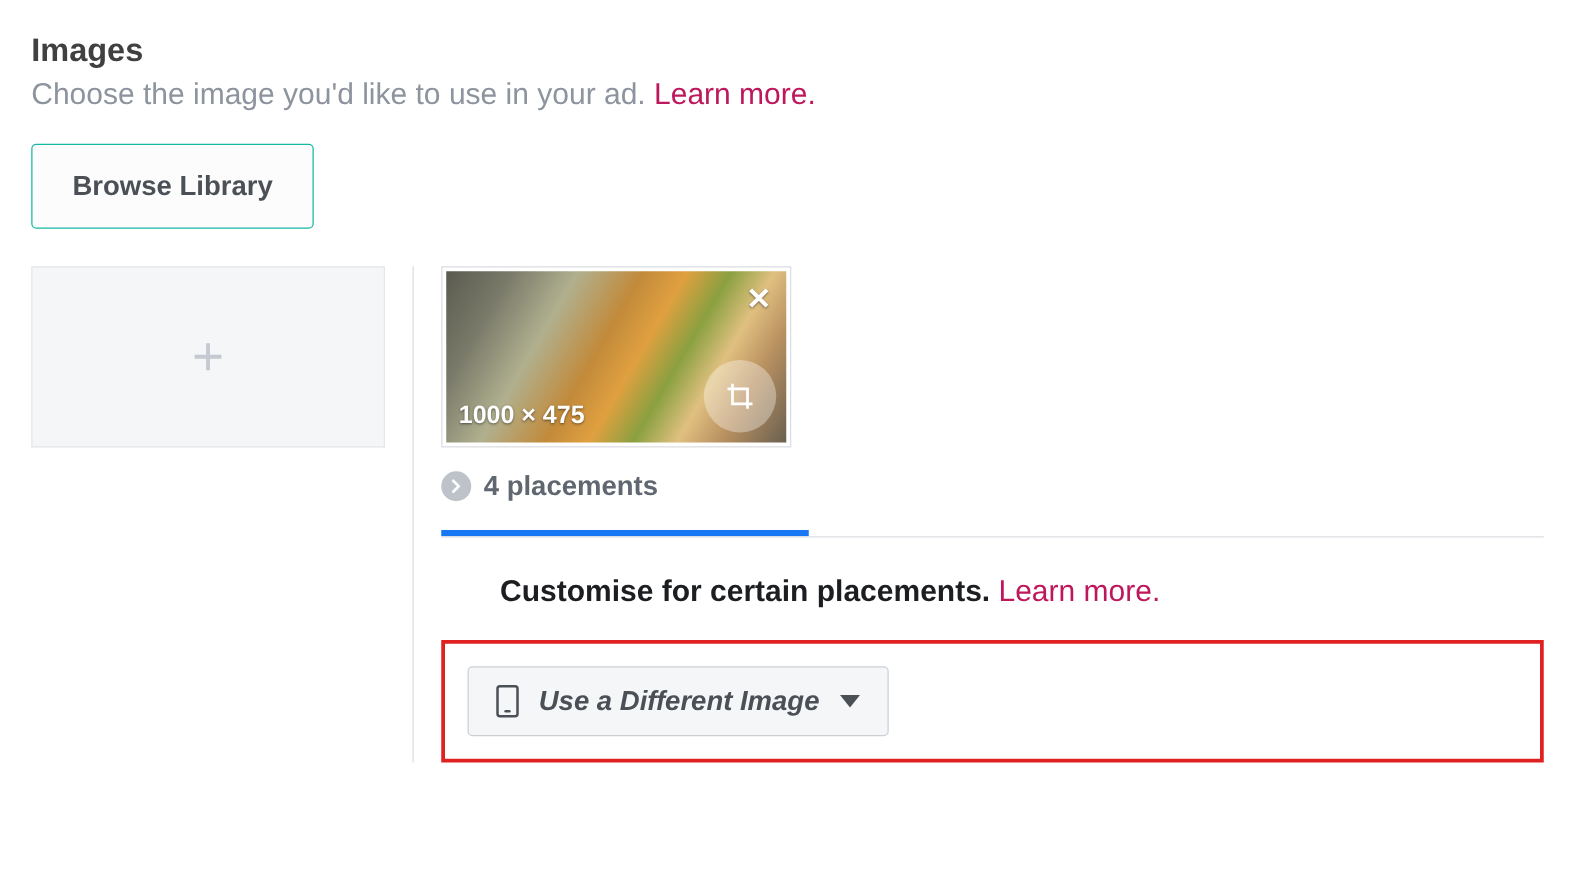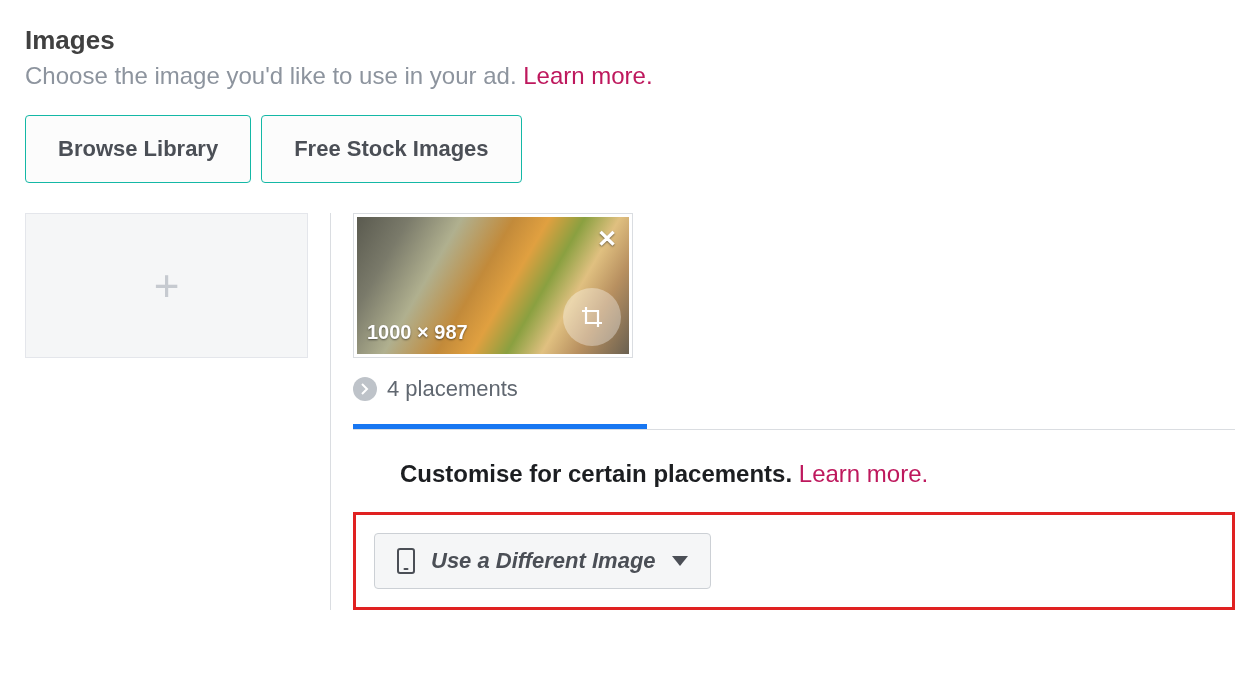--- a/index.html
+++ b/index.html
@@ -136,21 +136,21 @@
       cursor: pointer;
     }
     .thumb-crop svg { display: block; }
     .placements-row {
       display: flex;
       align-items: center;
       gap: 10px;
       margin-top: 18px;
       color: #606770;
       font-size: 22px;
-      font-weight: 400;
+      font-weight: 700;
     }
     .arrow-circle {
       width: 24px;
       height: 24px;
       border-radius: 50%;
       background: #bec3c9;
       display: flex;
       align-items: center;
       justify-content: center;
       color: #fff;
@@ -227,21 +227,20 @@
 <body>
 
 <div class="section-title">Images</div>
 <div class="section-desc">
   <span>Choose the image you'd like to use in your ad.</span>
   <span class="link">Learn more.</span>
 </div>
 
 <div class="btn-row">
   <button class="btn">Browse Library</button>
-  <button class="btn">Free Stock Images</button>
 </div>
 
 <div class="content-row">
 
   <div class="add-box">
     <span class="plus-icon">+</span>
   </div>
 
   <div class="divider"></div>
 
@@ -251,21 +250,21 @@
         <div class="thumb-inner">
           <div class="thumb-close">
             <span>✕</span>
           </div>
           <div class="thumb-crop">
             <svg width="24" height="24" viewBox="0 0 24 24" fill="none" stroke="#ffffff" stroke-width="2.2">
               <path d="M6 2 L6 18 L22 18"></path>
               <path d="M2 6 L18 6 L18 22"></path>
             </svg>
           </div>
-          <div class="thumb-dim">1000 × 987</div>
+          <div class="thumb-dim">1000 × 475</div>
         </div>
       </div>
       <div class="placements-row">
         <span class="arrow-circle">
           <svg width="12" height="12" viewBox="0 0 12 12">
               <path d="M3 1 L8 6 L3 11" fill="none" stroke="#fff" stroke-width="2"></path>
             </svg>
         </span>
         <span>4 placements</span>
       </div>

